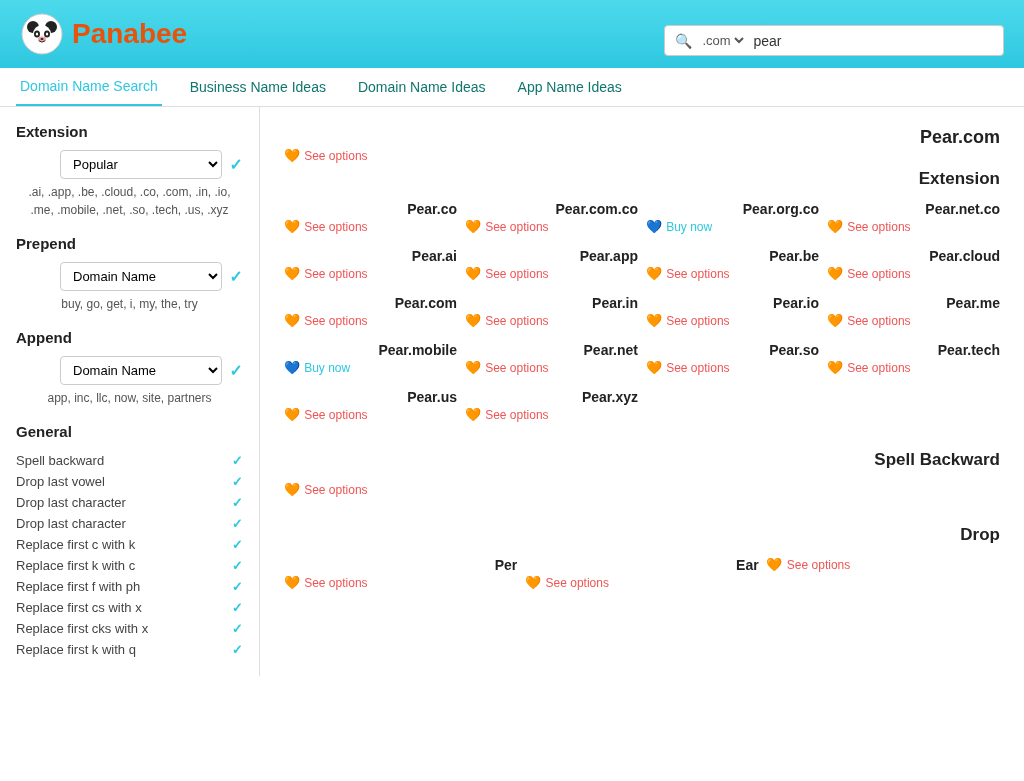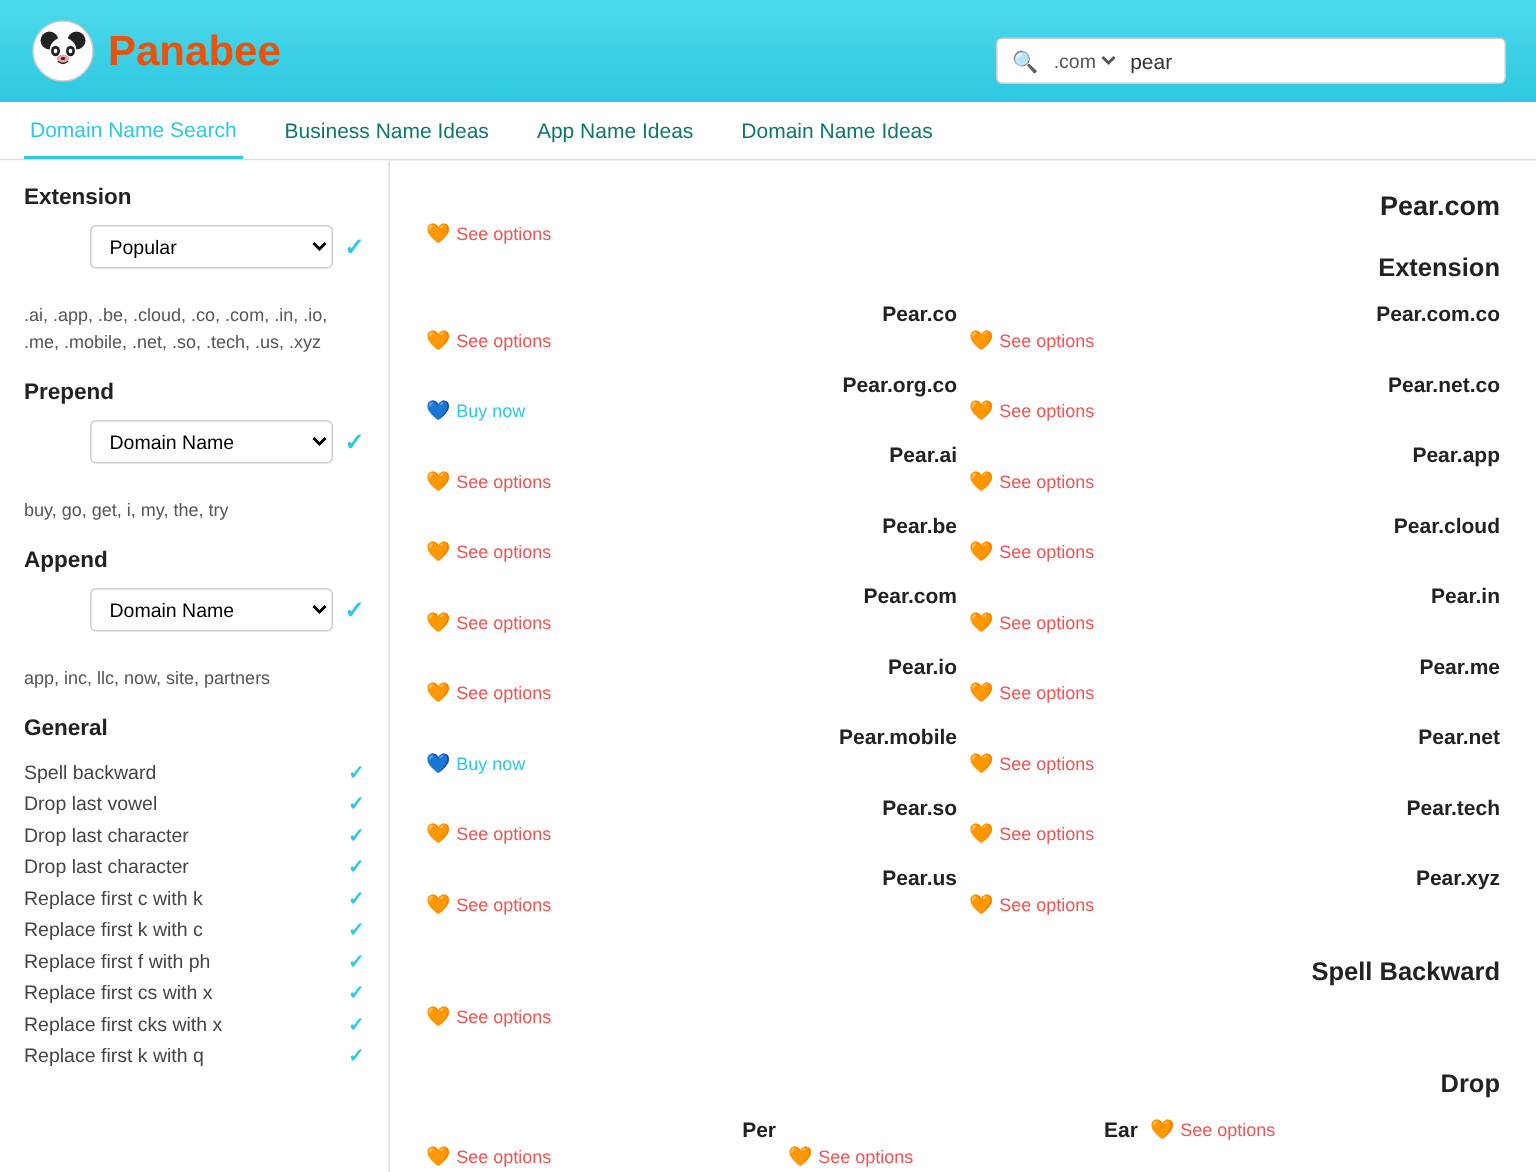--- a/index.html
+++ b/index.html
@@ -96,21 +96,21 @@
       font-size: 15px;
       margin-bottom: 10px;
       margin-top: 16px;
       color: #222;
     }
     .sidebar-section-title:first-child { margin-top: 0; }
     .sidebar-select-row {
       display: flex;
       align-items: center;
       gap: 8px;
-      margin-bottom: 22px;
+      margin-bottom: 4px;
       padding-left: 44px;
     }
     .sidebar-select {
       flex: 1;
       padding: 5px 8px;
       border: 1px solid #ccc;
       border-radius: 4px;
       font-size: 13px;
       background: #fff;
       cursor: pointer;
@@ -118,20 +118,21 @@
     .check-icon {
       color: #2ec8e0;
       font-size: 16px;
       font-weight: bold;
     }
     .sidebar-tags {
       font-size: 12px;
       color: #555;
       margin-bottom: 10px;
       line-height: 1.5;
+      text-align: center;
     }
     .sidebar-general-item {
       display: flex;
       align-items: center;
       justify-content: space-between;
       padding: 3px 0;
       font-size: 13px;
       color: #444;
     }
     .sidebar-general-item .check-icon {
@@ -161,21 +162,21 @@
     }
     .featured-domain .domain-name {
       font-size: 18px;
       font-weight: bold;
       color: #222;
     }
 
     
     .domain-grid {
       display: grid;
-      grid-template-columns: repeat(2, 1fr);
+      grid-template-columns: repeat(4, 1fr);
       gap: 14px 8px;
     }
     .domain-item { }
     .domain-item .domain-name {
       font-size: 14px;
       font-weight: 600;
       color: #222;
       margin-bottom: 2px;
     }
     .domain-status {
@@ -226,22 +227,22 @@
       <option>.org</option>
       <option>.io</option>
     </select>
     <input id="search-input" type="text" value="pear" style="">
   </div>
 </div>
 
 <nav id="nav">
   <a class="nav-item active">Domain Name Search</a>
   <a class="nav-item">Business Name Ideas</a>
+  <a class="nav-item">Domain Name Ideas</a>
   <a class="nav-item">App Name Ideas</a>
-  <a class="nav-item">Domain Name Ideas</a>
 </nav>
 
 <div id="main">
 
   <div id="sidebar">
 
     <div class="sidebar-section-title">Extension</div>
     <div class="sidebar-select-row">
       <select class="sidebar-select">
         <option>Popular</option>

